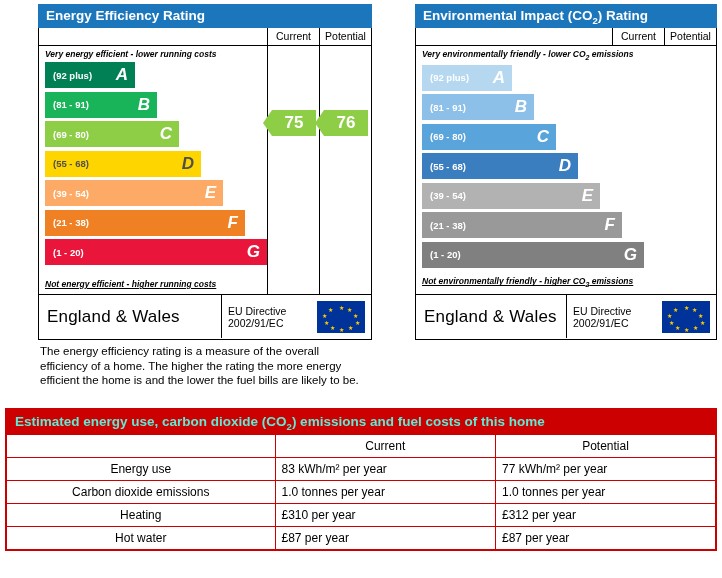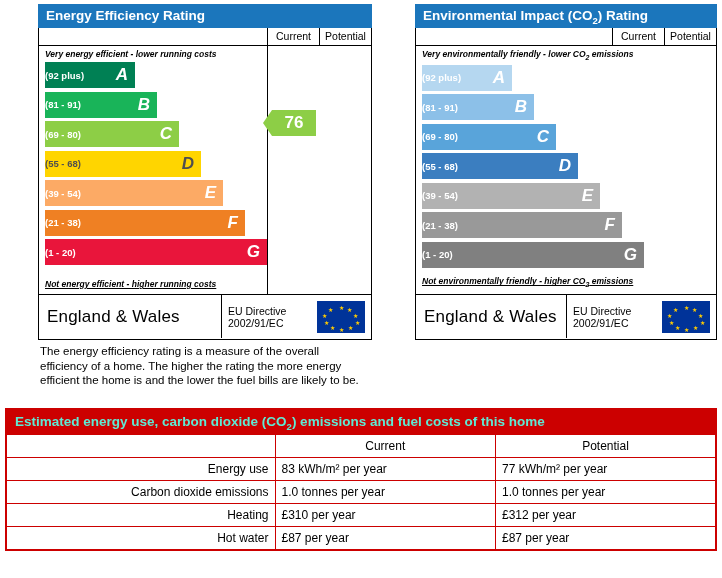--- a/index.html
+++ b/index.html
@@ -105,20 +105,21 @@
     height: 26px;
     margin-bottom: 3.5px;
     position: relative;
     color: #ffffff;
     font-size: 10px;
     display: flex;
     align-items: center;
     box-sizing: border-box;
   }
   .bar .range {
+    padding-left: 8px;
     font-weight: bold;
     font-size: 9.5px;
   }
   .bar .letter {
     position: absolute;
     right: 7px;
     top: 50%;
     transform: translateY(-50%);
     font-size: 17px;
     font-weight: bold;
@@ -235,21 +236,21 @@
     border: 1px solid #cc0000;
     padding: 4px 6px;
     height: 22px;
     box-sizing: border-box;
   }
   table.costs th {
     font-weight: normal;
     text-align: center;
   }
   table.costs td.label {
-    text-align: right;
+    text-align: center;
     width: 268px;
   }
   table.costs td.val {
     text-align: left;
   }
   table.costs tr.head th:first-child { border-left: none; }
   table.costs tr td:first-child { border-left: none; }
   table.costs tr td:last-child, table.costs tr th:last-child { border-right: none; }
   table.costs tr:last-child td { border-bottom: none; }
 </style>
@@ -297,20 +298,23 @@
                 <span class="letter" data-name="epc-band-f-letter">F</span>
               </div>
               <div class="bar" data-name="epc-band-g" style="width:222px;background:#e9153b">
                 <span class="range" data-name="epc-band-g-range">(1 - 20)</span>
                 <span class="letter" data-name="epc-band-g-letter">G</span>
               </div>
             </div>
             <div class="note note-bottom" data-name="epc-bottom-note">Not energy efficient - higher running costs</div>
           </div>
           <div class="cols" data-name="epc-rating-columns">
+            <div class="col-cell" data-name="epc-current-cell">
+              <div class="pointer" data-name="epc-current-value" style="top: 64px; background: rgb(141, 206, 70); border-right-color: rgb(141, 206, 70);">75</div>
+            </div>
             <div class="col-cell" data-name="epc-potential-cell">
               <div class="pointer" data-name="epc-potential-value" style="top: 64px; background: rgb(141, 206, 70); border-right-color: rgb(141, 206, 70);">76</div>
             </div>
           </div>
         </div>
         <div class="footer-row" data-name="epc-footer">
           <div class="footer-country" data-name="epc-footer-country">England &amp; Wales</div>
           <div class="footer-directive" data-name="epc-footer-directive">
             <span data-name="epc-directive-line1">EU Directive</span>
             <span data-name="epc-directive-line2">2002/91/EC</span>

